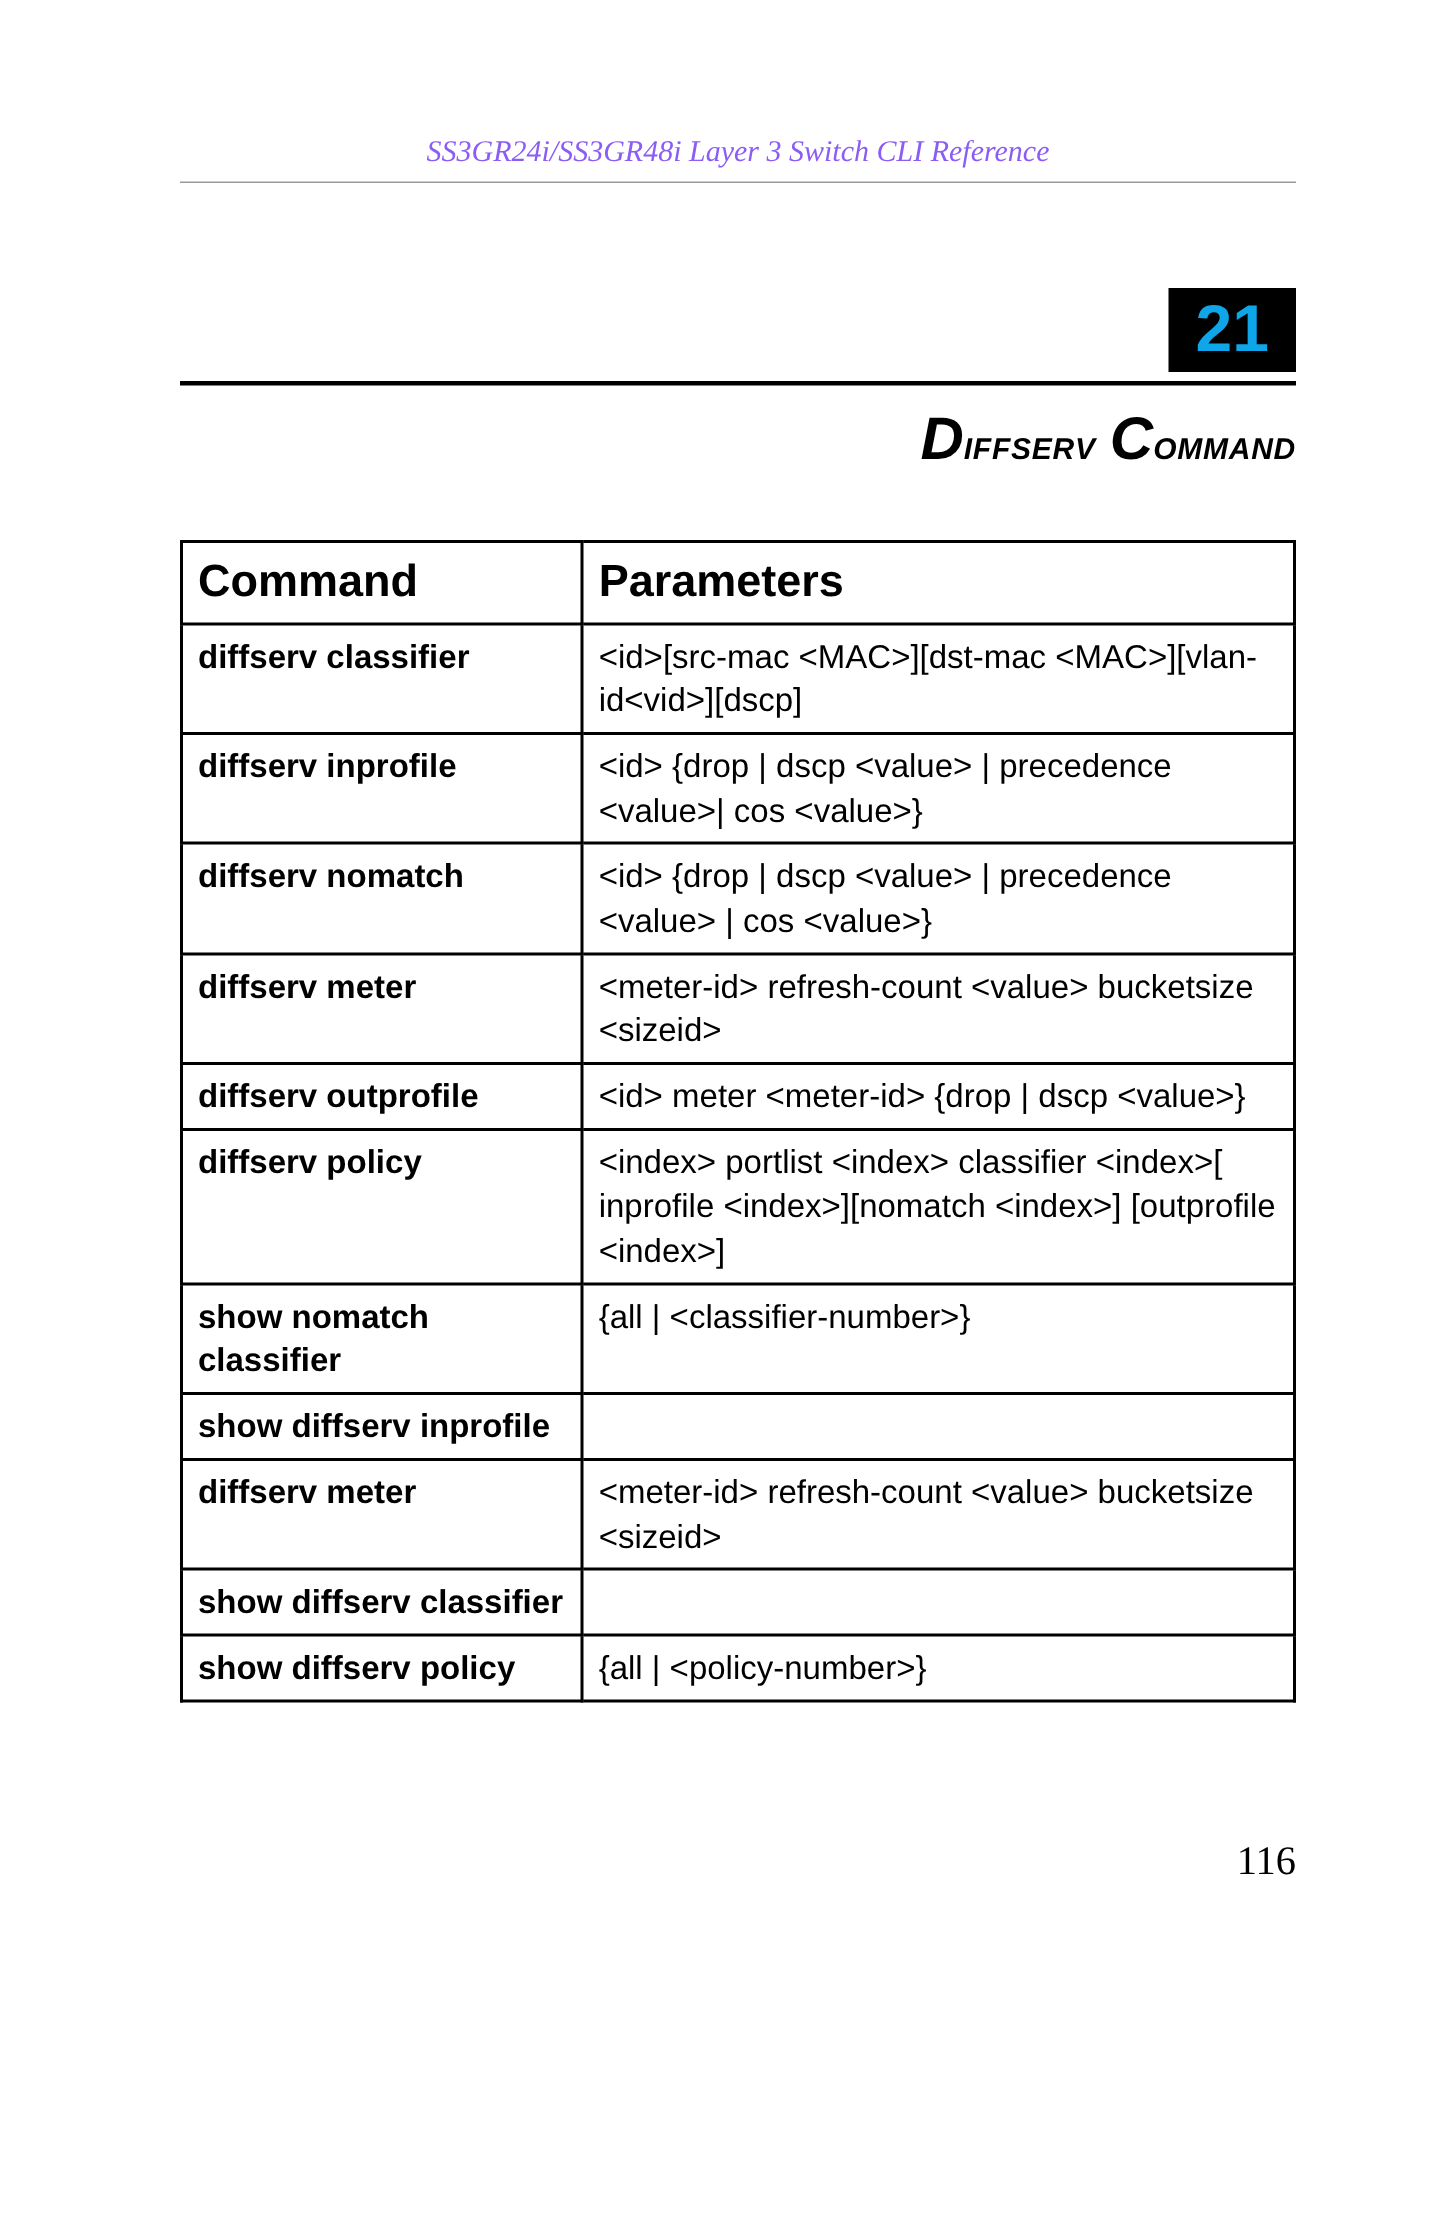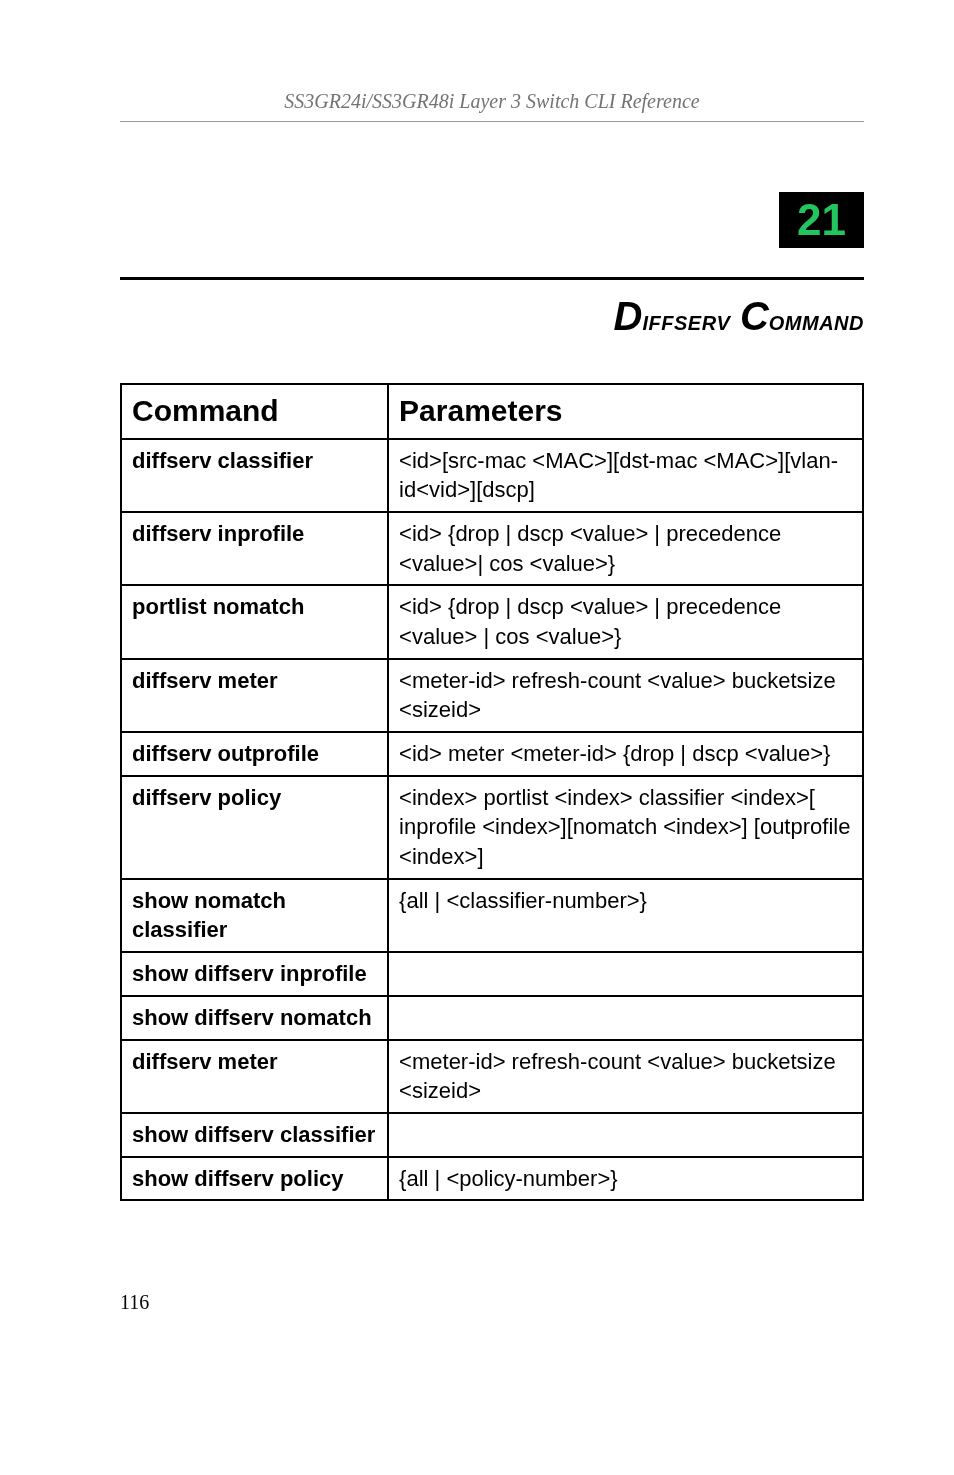--- a/index.html
+++ b/index.html
@@ -8,37 +8,37 @@
     background: #fff;
     width: 954px;
     margin: 0 auto;
     color: #000;
   }
   .page {
     padding: 90px 90px 40px 120px;
   }
   .header-title {
     font-style: italic;
-    color: #737373;
+    color: #8b5cf6;
     font-size: 20px;
     text-align: center;
     padding-bottom: 8px;
     border-bottom: 1px solid #999;
     margin-bottom: 70px;
   }
   .chapter-badge {
     float: right;
     background: #000;
-    color: #22c55e;
+    color: #0ea5e9;
     font-family: Arial, Helvetica, sans-serif;
     font-weight: bold;
     font-size: 44px;
     padding: 6px 18px;
     line-height: 1;
-    margin-bottom: 29px;
+    margin-bottom: 6px;
   }
   .chapter-rule {
     clear: both;
     border: none;
     border-top: 3px solid #000;
     margin-bottom: 14px;
   }
   .chapter-title {
     text-align: right;
     font-family: Arial, Helvetica, sans-serif;
@@ -64,23 +64,23 @@
   }
   table.cmd thead th {
     font-size: 30px;
     font-weight: bold;
   }
   table.cmd td.cmd-name {
     font-weight: bold;
     width: 36%;
   }
   .page-num {
-    text-align: left;
+    text-align: right;
     font-family: "Times New Roman", Times, serif;
-    font-size: 20px;
+    font-size: 27px;
     margin-top: 90px;
   }
 </style>
 </head>
 <body>
 
 <div class="page">
 
   <div class="header-title">SS3GR24i/SS3GR48i Layer 3 Switch CLI Reference</div>
 
@@ -101,21 +101,21 @@
     <tbody>
       <tr>
         <td class="cmd-name">diffserv classifier</td>
         <td>&lt;id&gt;[src-mac &lt;MAC&gt;][dst-mac &lt;MAC&gt;][vlan-id&lt;vid&gt;][dscp]</td>
       </tr>
       <tr>
         <td class="cmd-name">diffserv inprofile</td>
         <td>&lt;id&gt; {drop | dscp &lt;value&gt; | precedence &lt;value&gt;| cos &lt;value&gt;}</td>
       </tr>
       <tr>
-        <td class="cmd-name">portlist nomatch</td>
+        <td class="cmd-name">diffserv nomatch</td>
         <td>&lt;id&gt; {drop | dscp &lt;value&gt; | precedence &lt;value&gt; | cos &lt;value&gt;}</td>
       </tr>
       <tr>
         <td class="cmd-name">diffserv meter</td>
         <td>&lt;meter-id&gt; refresh-count &lt;value&gt; bucketsize &lt;sizeid&gt;</td>
       </tr>
       <tr>
         <td class="cmd-name">diffserv outprofile</td>
         <td>&lt;id&gt; meter &lt;meter-id&gt; {drop | dscp &lt;value&gt;}</td>
       </tr>
@@ -125,24 +125,20 @@
       </tr>
       <tr>
         <td class="cmd-name">show nomatch classifier</td>
         <td>{all | &lt;classifier-number&gt;}</td>
       </tr>
       <tr>
         <td class="cmd-name">show diffserv inprofile</td>
         <td></td>
       </tr>
       <tr>
-        <td class="cmd-name">show diffserv nomatch</td>
-        <td></td>
-      </tr>
-      <tr>
         <td class="cmd-name">diffserv meter</td>
         <td>&lt;meter-id&gt; refresh-count &lt;value&gt; bucketsize &lt;sizeid&gt;</td>
       </tr>
       <tr>
         <td class="cmd-name">show diffserv classifier</td>
         <td></td>
       </tr>
       <tr>
         <td class="cmd-name">show diffserv policy</td>
         <td>{all | &lt;policy-number&gt;}</td>

